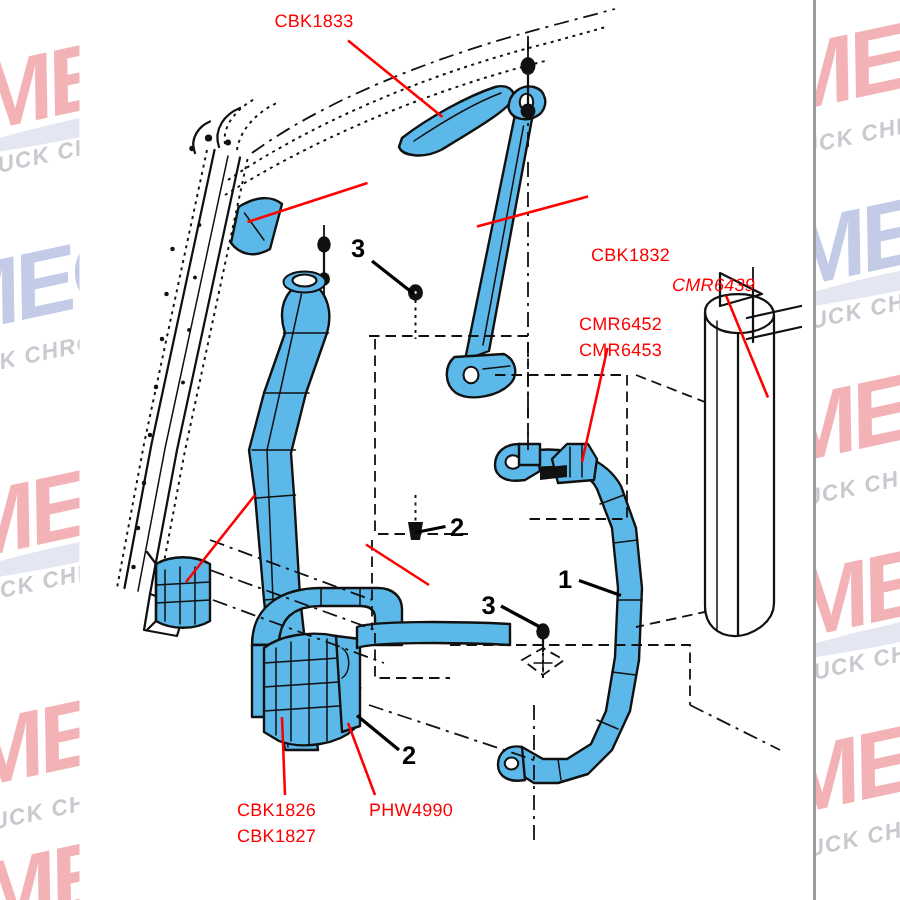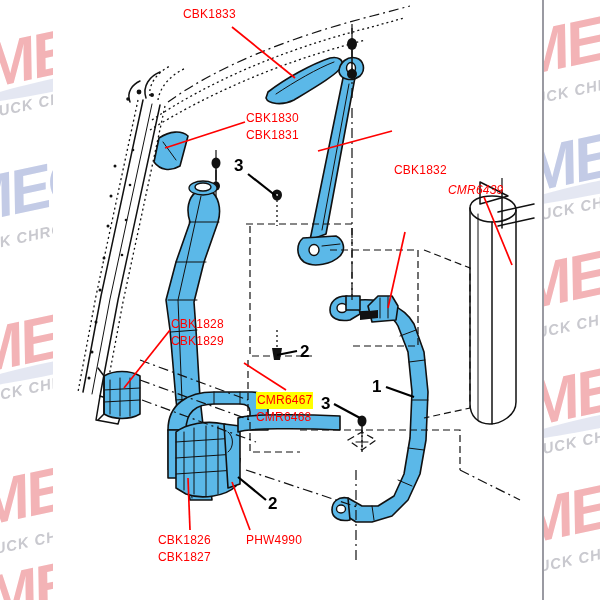--- a/index.html
+++ b/index.html
@@ -356,43 +356,35 @@
         <line class="lead" x1="334" y1="404" x2="360" y2="418"></line>
         <line class="lead" x1="266" y1="500" x2="238" y2="477"></line>
       </g>
     </g>
   </svg>
 
   <div class="lbl two" style="left:183px;top:6px;">
     <span>CBK1833</span>
   </div>
 
-  <div class="lbl two" style="left:246px;top:110px;">
-    <span>CBK1830</span>
-    <span>CBK1831</span>
-  </div>
 
   <div class="lbl" style="left:394px;top:117px;margin-top:45px;">
     <span>CBK1832</span>
   </div>
 
   <div class="lbl" style="left:448px;top:182px;font-style:italic;">
     <span>CMR6439</span>
   </div>
 
-
-  <div class="lbl two" style="left:171px;top:316px;">
-    <span>CBK1828</span>
-    <span>CBK1829</span>
-  </div>
-
-  <div class="lbl two" style="left:256px;top:392px;">
-    <span class="hl">CMR6467</span>
-    <span>CMR6468</span>
-  </div>
+  <div class="lbl two" style="left:386px;top:208px;">
+    <span>CMR6452</span>
+    <span>CMR6453</span>
+  </div>
+
+
 
   <div class="lbl two" style="left:158px;top:532px;">
     <span>CBK1826</span>
     <span>CBK1827</span>
   </div>
 
   <div class="lbl" style="left:246px;top:532px;">
     <span>PHW4990</span>
   </div>
 

